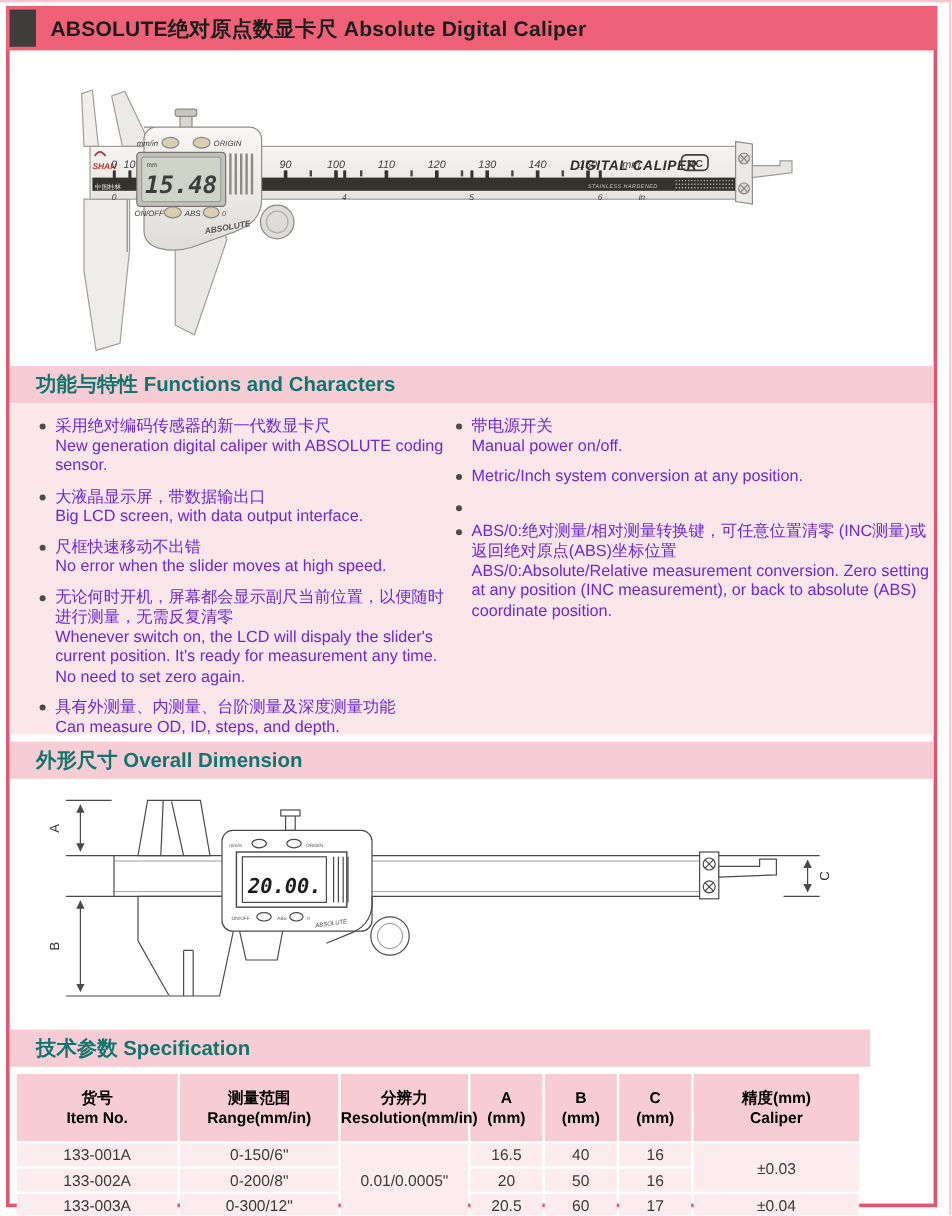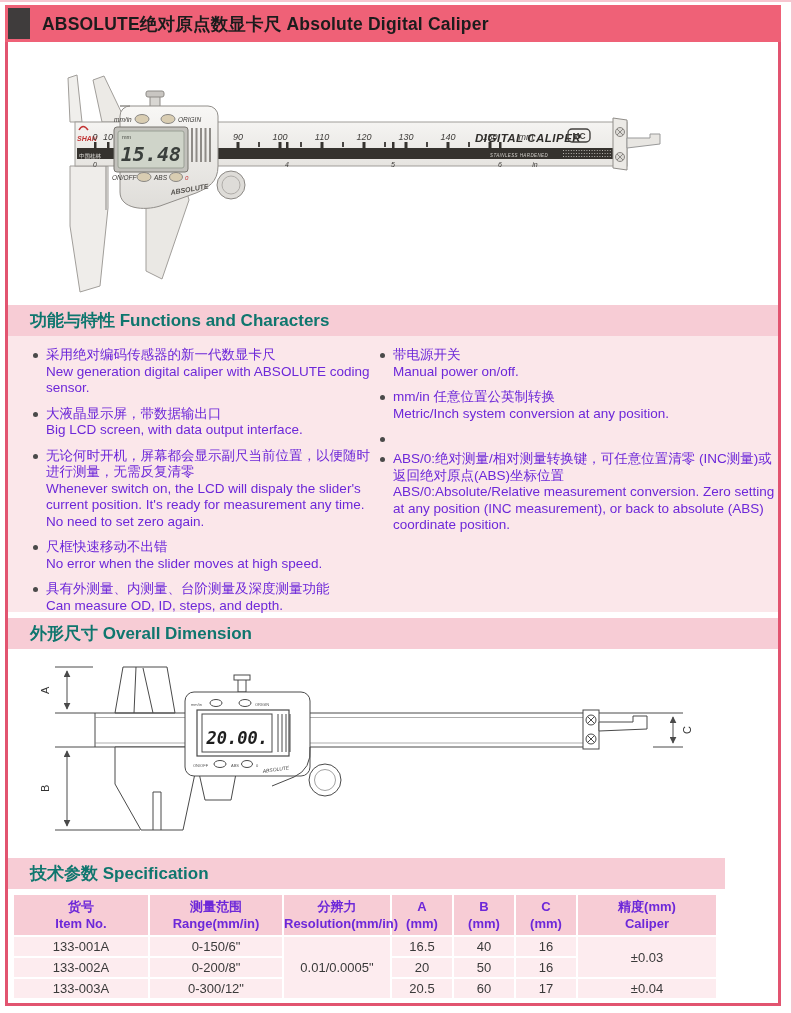--- a/index.html
+++ b/index.html
@@ -21,21 +21,21 @@
                 display:flex;box-sizing:border-box;padding:11px 0 0 25px;}
   .func-col{width:339px;}
   .func-col.right{width:395px;margin-left:8px;}
   .bi{display:flex;gap:8px;margin-bottom:9px;}
   .dot{width:5px;height:5px;border-radius:50%;background:#4a4a4a;margin-top:6px;flex:none;}
   .btxt{font-size:13.5px;line-height:16.5px;color:#6d28d9;}
   .photo-wrap{position:absolute;left:38px;top:58px;}
   .dim-wrap{position:absolute;left:35px;top:652px;}
   .spec-table{position:absolute;left:12px;top:893px;width:706px;border-collapse:separate;
               border-spacing:2px;table-layout:fixed;}
-  .spec-table th{background:#f7ccd5;height:40px;font-size:13px;line-height:17px;color:#6d28d9;
+  .spec-table th{background:#f7ccd5;height:56px;font-size:13px;line-height:17px;color:#000000;
                  font-weight:bold;text-align:center;vertical-align:middle;padding:0;}
   .spec-table td{background:#fdecef;height:19px;font-size:13px;color:#3a3a3a;text-align:center;
                  vertical-align:middle;padding:0;}
   svg text{font-family:"Liberation Sans","DejaVu Sans",sans-serif;}
   .scale-num{font-size:9px;font-style:italic;fill:#3e3c39;}
   .inch-num{font-size:7px;font-style:italic;fill:#3e3c39;}
   .lcd{font-family:"DejaVu Sans Mono","Liberation Mono",monospace;font-style:italic;font-weight:bold;}
   .tinybtn{font-size:6.5px;font-style:italic;fill:#3b3936;}
   .dline{stroke:#4a4a4a;stroke-width:1;fill:none;}
   .dthin{stroke:#8a8a8a;stroke-width:.7;fill:none;}
@@ -190,51 +190,50 @@
         <div class="bi">
           <span class="dot"></span>
           <div class="btxt">
             <div>大液晶显示屏，带数据输出口</div>
             <div>Big LCD screen, with data output interface.</div>
           </div>
         </div>
         <div class="bi">
           <span class="dot"></span>
           <div class="btxt">
+            <div>尺框快速移动不出错</div>
+            <div>No error when the slider moves at high speed.</div>
+          </div>
+        </div>
+        <div class="bi">
+          <span class="dot"></span>
+          <div class="btxt">
             <div>无论何时开机，屏幕都会显示副尺当前位置，以便随时进行测量，无需反复清零</div>
             <div>Whenever switch on, the LCD will dispaly the slider's current position. It's ready for measurement any time. No need to set zero again.</div>
           </div>
         </div>
         <div class="bi">
           <span class="dot"></span>
           <div class="btxt">
-            <div>尺框快速移动不出错</div>
-            <div>No error when the slider moves at high speed.</div>
-          </div>
-        </div>
-        <div class="bi">
-          <span class="dot"></span>
-          <div class="btxt">
             <div>具有外测量、内测量、台阶测量及深度测量功能</div>
             <div>Can measure OD, ID, steps, and depth.</div>
           </div>
         </div>
       </div>
     <div class="func-col right">
         <div class="bi">
           <span class="dot"></span>
           <div class="btxt">
             <div>带电源开关</div>
             <div>Manual power on/off.</div>
           </div>
         </div>
         <div class="bi">
           <span class="dot"></span>
           <div class="btxt">
-            <div>mm/in 任意位置公英制转换</div>
             <div>Metric/Inch system conversion at any position.</div>
           </div>
         </div>
         <div class="bi">
           <span class="dot"></span>
         </div>
         <div class="bi">
           <span class="dot"></span>
           <div class="btxt">
             <div>ABS/0:绝对测量/相对测量转换键，可任意位置清零 (INC测量)或返回绝对原点(ABS)坐标位置</div>

